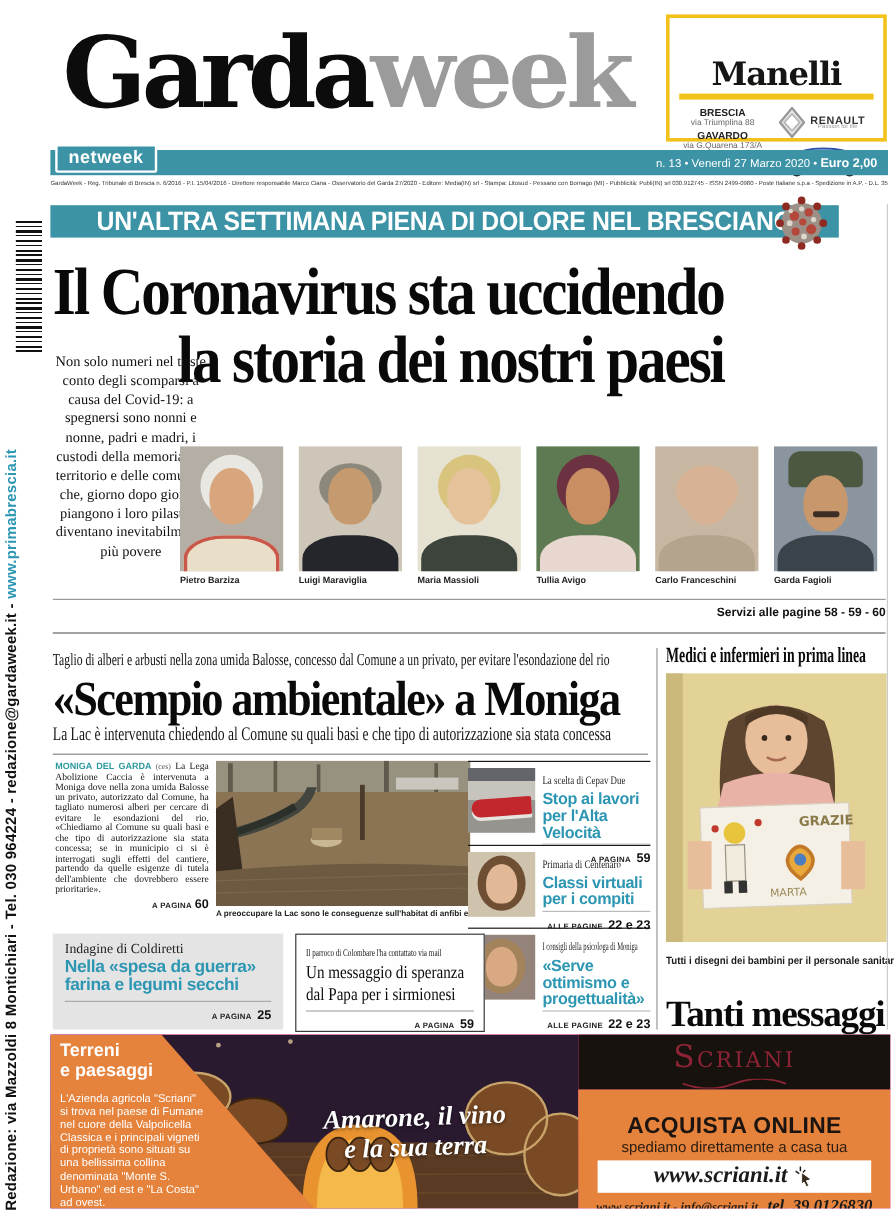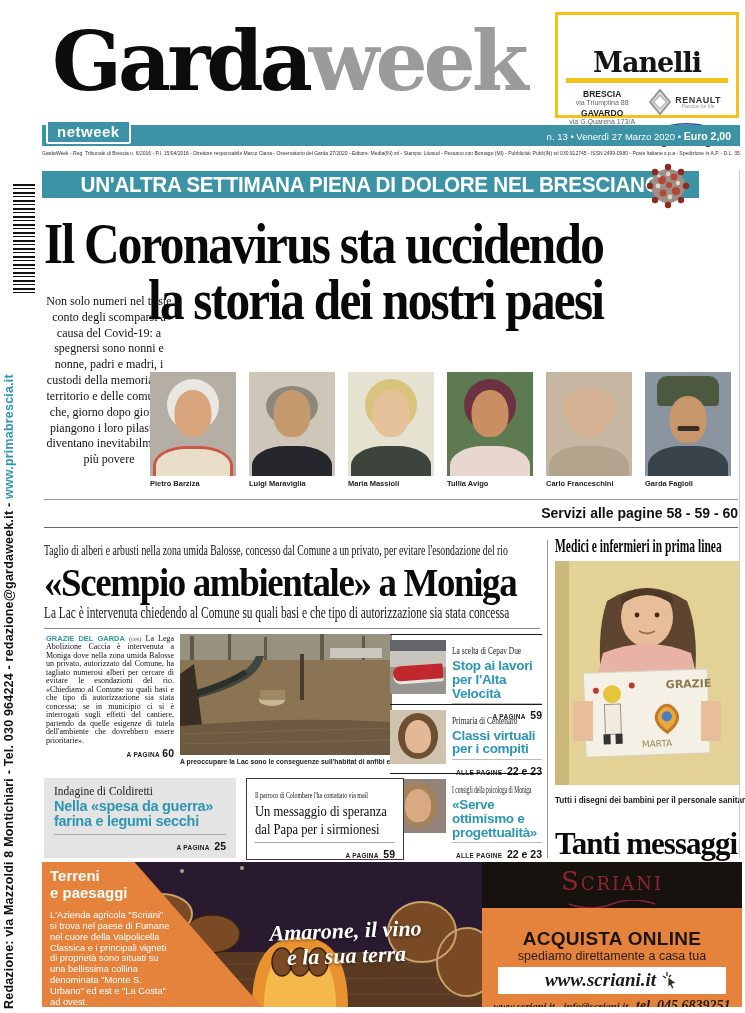--- a/index.html
+++ b/index.html
@@ -70,21 +70,21 @@
   .vname { font-size:7.5px; font-weight:bold; color:#222; margin-top:3px; white-space:nowrap; }
   .v0 .vphoto{background:#b4aea4;} .v0 .hair{background:#e9e7e2;} .v0 .face{background:#d8a57d;} .v0 .torso{background:#e9dec7; box-shadow:inset 0 0 0 3px #c9574a;}
   .v1 .vphoto{background:#cdc6b9;} .v1 .hair{background:#8d887c; top:14px; height:40px;} .v1 .face{background:#c59a6e;} .v1 .torso{background:#24262c;}
   .v2 .vphoto{background:#e6e2d1;} .v2 .hair{background:#d9c47e;} .v2 .face{background:#e5c29a;} .v2 .torso{background:#3d443c;}
   .v3 .vphoto{background:#5d7a52;} .v3 .hair{background:#6d3242;} .v3 .face{background:#c98f63;} .v3 .torso{background:#e7d7cf;}
   .v4 .vphoto{background:#c6b6a2;} .v4 .hair{background:#d8b294; top:16px; height:42px;} .v4 .face{background:#d8b294;} .v4 .torso{background:#b3a48e;}
   .v5 .vphoto{background:#8a95a0;} .v5 .hair{background:#4c5840; top:4px; height:30px; width:62px; border-radius:10px 10px 4px 4px;} .v5 .face{background:#c8976b; top:24px;} .v5 .torso{background:#3a424a;}
   .v5 .face::after { content:""; position:absolute; left:50%; transform:translateX(-50%); bottom:12px; width:22px; height:5px; background:#3c2e24; border-radius:2px; }
 
   .services-band { left:44px; width:694px; top:499px; border-top:1px solid #999; padding-top:5px; text-align:right;
-    font-size:14px; font-weight:bold; color:#111; }
+    font-size:10px; font-weight:bold; color:#111; }
   .rule2 { left:44px; width:694px; top:527px; border-top:1px solid #666; }
 
   
   .kicker-m { left:44px; top:541px; width:500px; }
   .kicker-m span { display:inline-block; font-family:"Liberation Serif", serif; font-size:14px; color:#111;
     white-space:nowrap; transform:scaleX(.695); transform-origin:left; }
   .hl-moniga { left:44px; top:558px; }
   .hl-moniga span { display:inline-block; font-family:"Liberation Serif", serif; font-weight:bold; font-size:41px;
     letter-spacing:-1.5px; white-space:nowrap; transform:scaleX(.9); transform-origin:left; color:#0a0a0a; }
   .subhead-m { left:44px; top:604px; }
@@ -308,21 +308,21 @@
 
   <div class="abs services-band">Servizi alle pagine 58 - 59 - 60</div>
   <div class="abs rule2"></div>
 
   <div class="abs kicker-m"><span>Taglio di alberi e arbusti nella zona umida Balosse, concesso dal Comune a un privato, per evitare l'esondazione del rio</span></div>
   <div class="abs hl-moniga"><span>«Scempio ambientale» a Moniga</span></div>
   <div class="abs subhead-m"><span>La Lac è intervenuta chiedendo al Comune su quali basi e che tipo di autorizzazione sia stata concessa</span></div>
   <div class="abs rule3"></div>
 
   <div class="abs article">
-    <span class="dateline">GRAZIE DEL GARDA</span>
+    <span class="dateline">MONIGA DEL GARDA</span>
     <span class="dateline-note">(ces)</span><span> La Lega Abolizione Caccia è intervenuta a Moniga dove nella zona umida Balosse un privato, autorizzato dal Comune, ha tagliato numerosi alberi per cercare di evitare le esondazioni del rio. «Chiediamo al Comune su quali basi e che tipo di autorizzazione sia stata concessa; se in municipio ci si è interrogati sugli effetti del cantiere, partendo da quelle esigenze di tutela dell'ambiente che dovrebbero essere prioritarie».</span>
     <div class="pageref"><span class="lbl">A PAGINA</span> <span class="num">60</span></div>
   </div>
 
   <svg class="abs wetland" width="212" height="121" viewBox="0 0 212 121">
     <rect width="212" height="121" fill="#8a7453"></rect>
     <rect width="212" height="26" fill="#97917f"></rect>
     <g fill="#5f5a4c">
         <rect x="10" y="2" width="4" height="24"></rect>
         <rect x="48" y="0" width="3" height="26"></rect>
@@ -494,20 +494,20 @@
             <g stroke="#1a1a1a" stroke-width="1.2">
                 <path d="M5 1 L5 5"></path>
                 <path d="M1 5 L4 7"></path>
                 <path d="M9 4 L7 6"></path>
               </g>
             <path d="M6 6 L14 12 L10 13 L12 17 L10 18 L8 14 L6 16 Z" fill="#3a2c1c" stroke="#fff" stroke-width=".8"></path>
           </svg>
         </div>
         <div class="cta-footer">
           <span class="cta-contacts">www.scriani.it - info@scriani.it</span>
-          <span class="cta-phone">tel. 045.6839251</span>
+          <span class="cta-phone">tel. 39.0126830</span>
         </div>
       </div>
     </div>
   </div>
 
   <div class="abs page-edge"></div>
 </div>
 
 </body></html>

